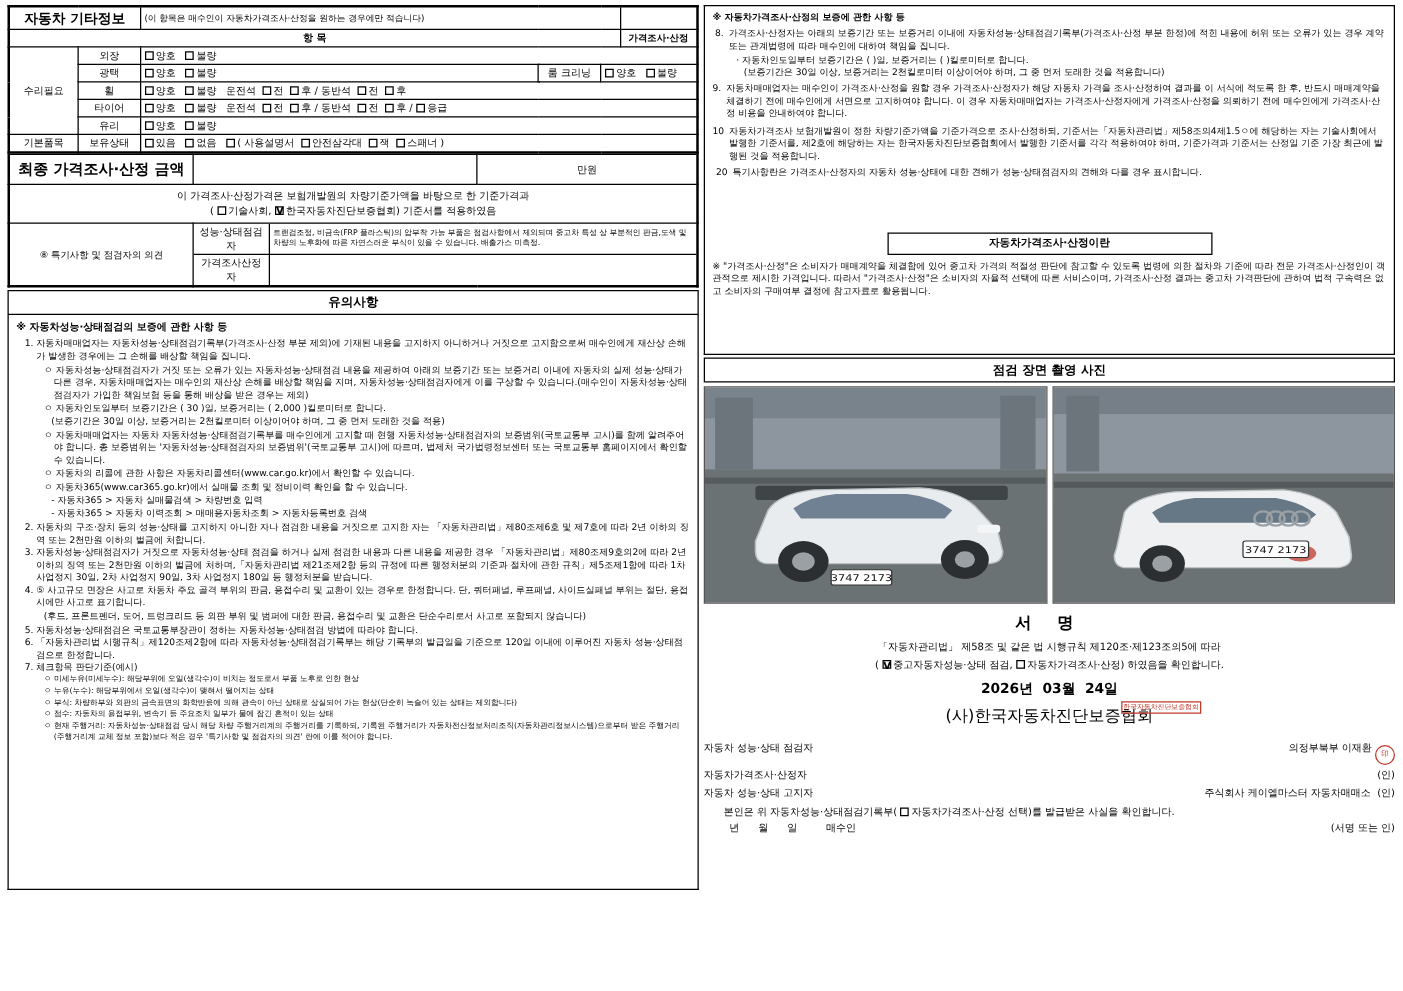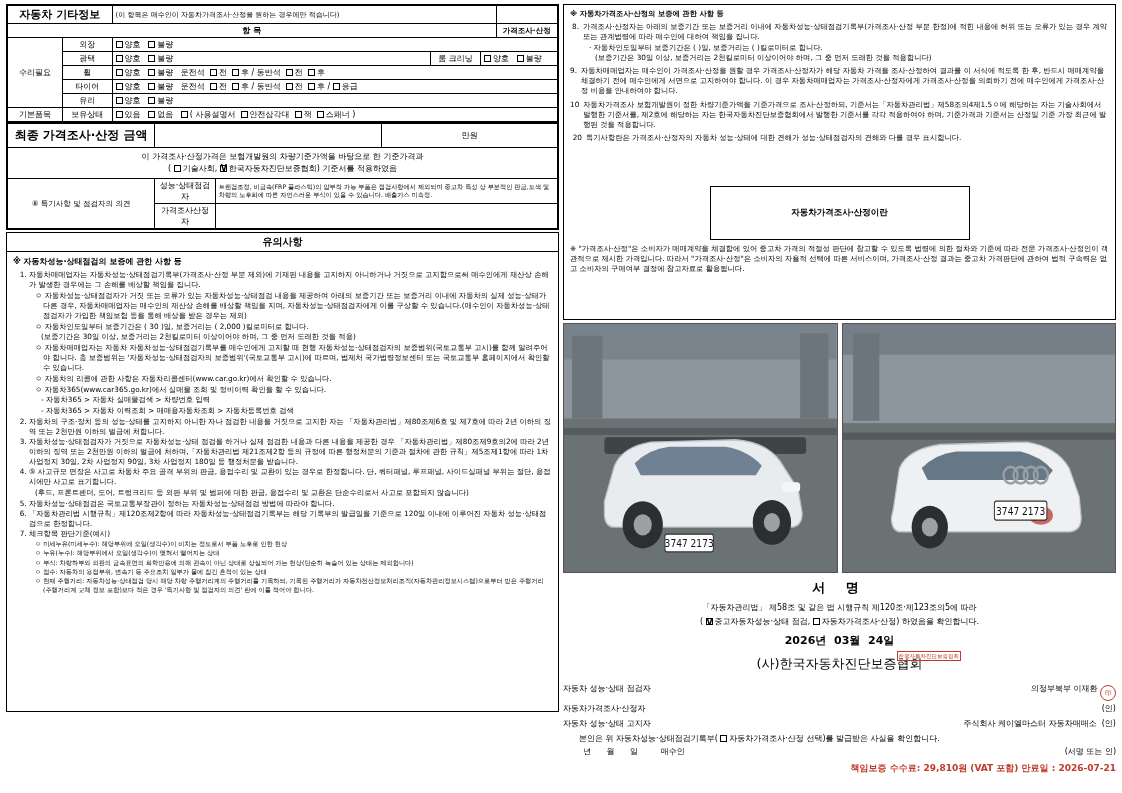--- a/index.html
+++ b/index.html
@@ -30,21 +30,21 @@
   .sec-title { border:1px solid #000; text-align:center; font-weight:bold; font-size:10px; padding:2px; margin:2px 0 0 0;}
   .listwrap { border:1px solid #000; border-top:none; padding:4px 6px; }
   ul.lv2 { list-style:none; margin:1px 0; padding-left:6px; }
   ul.lv2 > li { text-indent:-8px; padding-left:8px; line-height:1.35; margin-bottom:1px;}
   .tiny2 { font-size:6.2px; line-height:1.25; }
   .rnote { font-size:7.3px; }
 
   .boxed { border:1px solid #000; padding:4px 6px; font-size:7.3px; line-height:1.4; }
 
   .photos { display:flex; gap:4px; margin-top:3px; }
-  .photo { width:50%; height:250px; border:1px solid #555; position:relative; overflow:hidden; }
+  .photo { width:50%; height:174px; border:1px solid #555; position:relative; overflow:hidden; }
 
   .sign h2 { text-align:center; font-size:13px; letter-spacing:8px; margin:6px 0 4px; font-weight:bold;}
   .sign .lines { text-align:center; font-size:8px; line-height:1.7; }
   .sigrow { display:flex; justify-content:space-between; font-size:8px; line-height:1.9; }
   .stamp { display:inline-block; width:16px; height:16px; border:1.5px solid #c0392b; border-radius:50%;
            color:#c0392b; font-size:6px; text-align:center; line-height:13px; vertical-align:-4px; }
   .redstamp-box { display:inline-block; border:1px solid #c0392b; color:#c0392b; font-size:5.5px; padding:1px; line-height:1.1; vertical-align:middle;}
   .fee { text-align:right; font-size:9px; font-weight:bold; color:#c0392b; margin-top:2px;}
 </style>
 </head>
@@ -234,28 +234,29 @@
             <div><span>자동차가격조사 보험개발원이 정한 차량기준가액을 기준가격으로 조사·산정하되, 기준서는「자동차관리법」제58조의4제1.5ㅇ에 해당하는 자는 기술사회에서 발행한 기준서를, 제2호에 해당하는 자는 한국자동차진단보증협회에서 발행한 기준서를 각각 적용하여야 하며, 기준가격과 기준서는 산정일 기준 가장 최근에 발행된 것을 적용합니다.</span></div>
           </div>
           <div style="display:flex; margin-bottom:2px;">
             <div style="width:16px; text-align:right; padding-right:4px;"><span>20</span></div>
             <div><span>특기사항란은 가격조사·산정자의 자동차 성능·상태에 대한 견해가 성능·상태점검자의 견해와 다를 경우 표시합니다.</span></div>
           </div>
         </div>
       </div>
 
       <div style="border-left:1px solid #000; border-right:1px solid #000; padding:2px 6px 0;">
-        <div style="border:1px solid #000; text-align:center; font-weight:bold; font-size:8.5px; padding:20px; width:260px; margin:0 auto;">
+        <div style="border:1px solid #000; text-align:center; font-weight:bold; font-size:8.5px; padding:2px; width:260px; margin:0 auto;">
           <span>자동차가격조사·산정이란</span>
         </div>
       </div>
       <div class="boxed" style="border-top:none; min-height:80px;">
         <div><span>※ "가격조사·산정"은 소비자가 매매계약을 체결함에 있어 중고차 가격의 적절성 판단에 참고할 수 있도록 법령에 의한 절차와 기준에 따라 전문 가격조사·산정인이 객관적으로 제시한 가격입니다. 따라서 "가격조사·산정"은 소비자의 자율적 선택에 따른 서비스이며, 가격조사·산정 결과는 중고차 가격판단에 관하여 법적 구속력은 없고 소비자의 구매여부 결정에 참고자료로 활용됩니다.</span></div>
       </div>
 
+      <div class="sec-title" style="margin-top:2px;"><span>점검 장면 촬영 사진</span></div>
 
       <div class="photos">
 
         <div class="photo" style="background:linear-gradient(#9aa4ad 0%,#8e979f 38%,#6e7679 39%,#5f6669 100%);">
           <svg viewBox="0 0 270 210" width="100%" height="100%" preserveAspectRatio="none">
             <rect x="0" y="0" width="270" height="80" fill="#8d969e"></rect>
             <rect x="0" y="0" width="270" height="30" fill="#79838b"></rect>
             <rect x="0" y="80" width="270" height="130" fill="#6b7274"></rect>
             <rect x="0" y="88" width="270" height="6" fill="#565c5e"></rect>
             <rect x="8" y="10" width="30" height="70" fill="#6d757c"></rect>
@@ -345,18 +346,17 @@
           </div>
           <div class="sigrow">
             <span>
               &nbsp;&nbsp;&nbsp;&nbsp;&nbsp;&nbsp;&nbsp;&nbsp;<span>년</span>
               &nbsp;&nbsp;&nbsp;&nbsp;&nbsp;<span>월</span>
               &nbsp;&nbsp;&nbsp;&nbsp;&nbsp;<span>일</span>
               &nbsp;&nbsp;&nbsp;&nbsp;&nbsp;&nbsp;&nbsp;&nbsp;<span>매수인</span>
             </span>
             <span>(서명 또는 인)</span>
           </div>
-          <div class="fee">책임보증 수수료: 29,810원 (VAT 포함) 만료일 : 2026-07-21</div>
         </div>
       </div>
     </div>
   </div>
 </div>
 
 </body></html>

